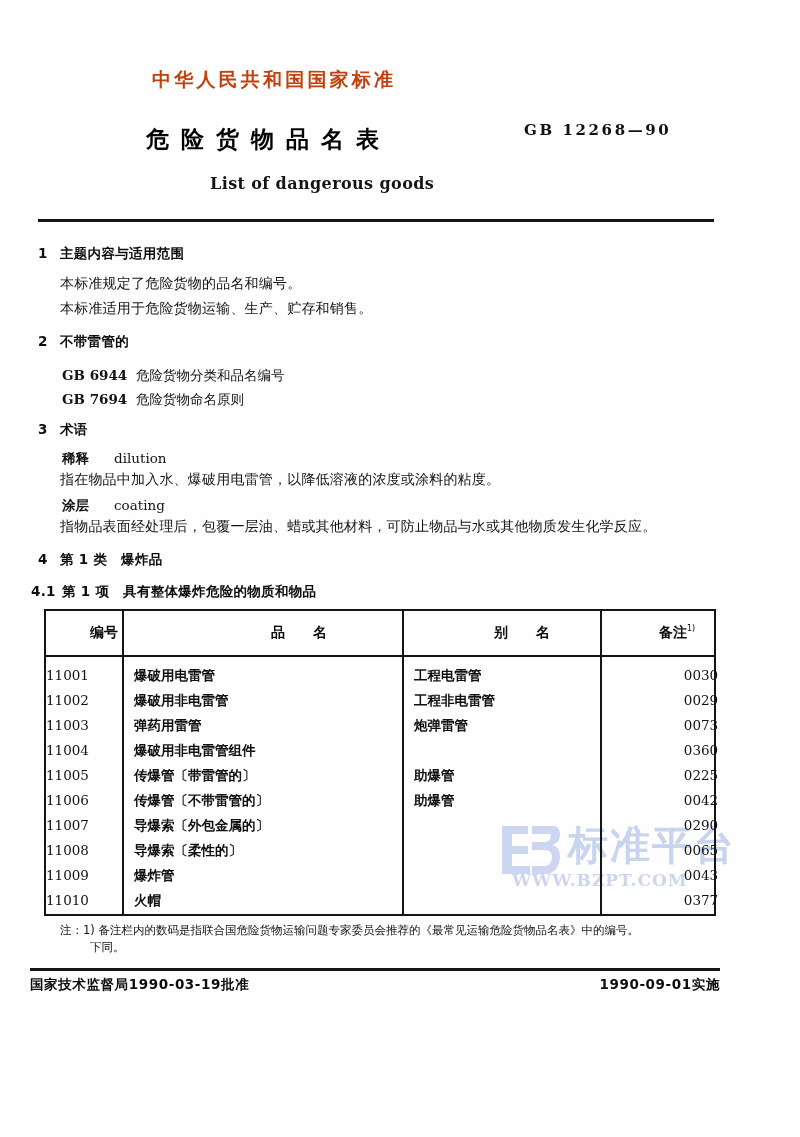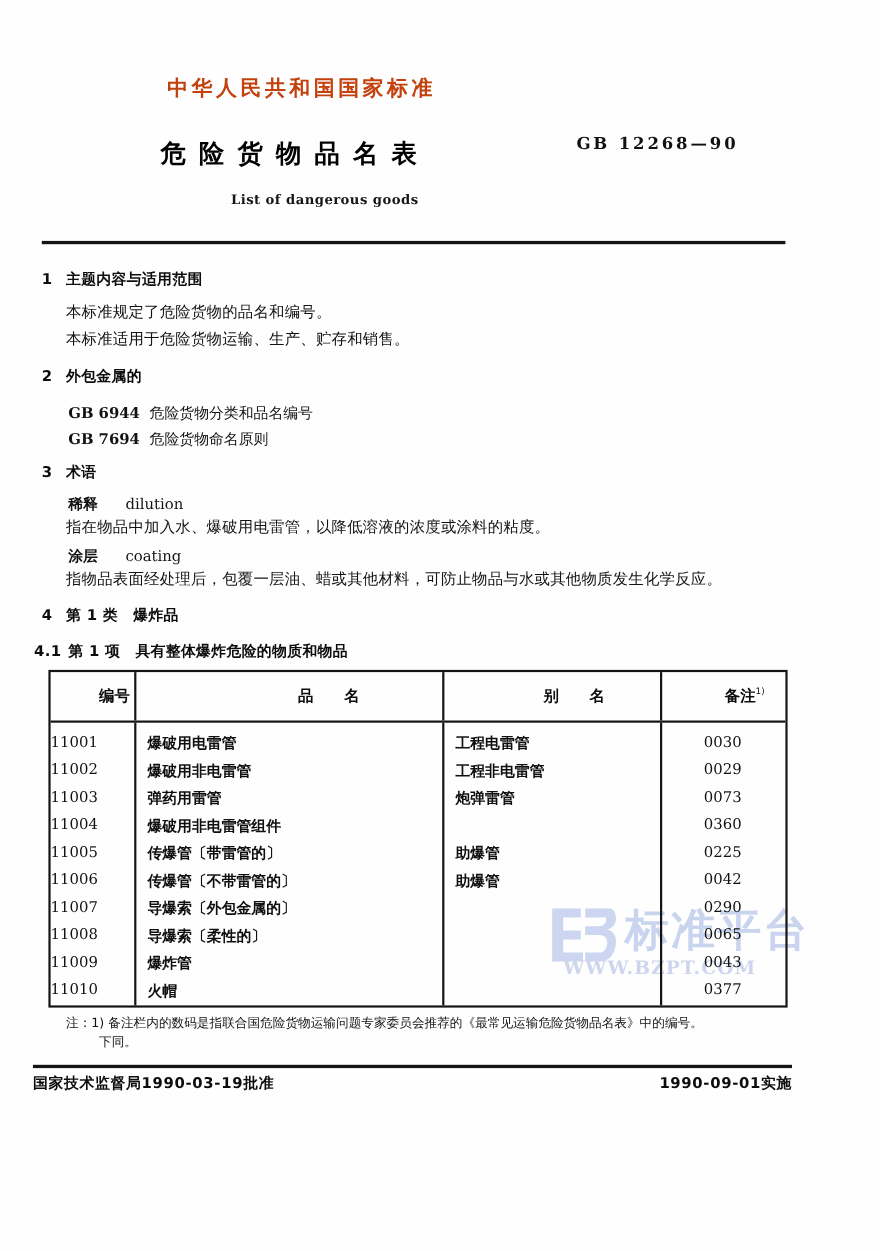--- a/index.html
+++ b/index.html
@@ -90,21 +90,21 @@
     font-size: 15px;
     font-weight: 700;
     letter-spacing: 2.6px;
     color: #111;
     white-space: nowrap;
   }
   .title-en {
     position: absolute;
     left: 210px; top: 174px;
     font-family: "DejaVu Serif", "Liberation Serif", serif;
-    font-size: 12px;
+    font-size: 16px;
     font-weight: 700;
     letter-spacing: 0.4px;
     color: #161616;
     white-space: nowrap;
   }
   .rule-top {
     position: absolute;
     left: 38px; top: 219px;
     width: 676px; height: 3px;
     background: #141414;
@@ -234,20 +234,21 @@
     white-space: nowrap;
   }
   .cell-note {
     position: absolute;
     left: 556px; width: 110px;
     text-align: center;
     font-family: "DejaVu Serif", "Liberation Serif", serif;
     font-size: 13.5px;
     color: #121212;
     top: 4px;
+    padding-left: 44px;
   }
 
   
   .footnote {
     position: absolute;
     left: 60px; top: 922px;
     width: 650px;
     font-family: "DejaVu Sans", "Liberation Sans", sans-serif;
     font-size: 11.5px;
     color: #131313;
@@ -308,21 +309,21 @@
     <div class="title-en">List of dangerous goods</div>
     <div class="rule-top"></div>
 
     <div class="sec-head" style="left:38px; top:245px;">
       <span class="sec-num">1</span><span>主题内容与适用范围</span>
     </div>
     <div class="para" style="left:60px; top:275px;">本标准规定了危险货物的品名和编号。</div>
     <div class="para" style="left:60px; top:300px;">本标准适用于危险货物运输、生产、贮存和销售。</div>
 
     <div class="sec-head" style="left:38px; top:333px;">
-      <span class="sec-num">2</span><span>外包金属的</span>
+      <span class="sec-num">2</span><span>不带雷管的</span>
     </div>
     <div class="ref-line" style="left:62px; top:367px;">
       <span class="ref-code">GB 6944</span><span>危险货物分类和品名编号</span>
     </div>
     <div class="ref-line" style="left:62px; top:391px;">
       <span class="ref-code">GB 7694</span><span>危险货物命名原则</span>
     </div>
 
     <div class="sec-head" style="left:38px; top:421px;">
       <span class="sec-num">3</span><span>术语</span>

